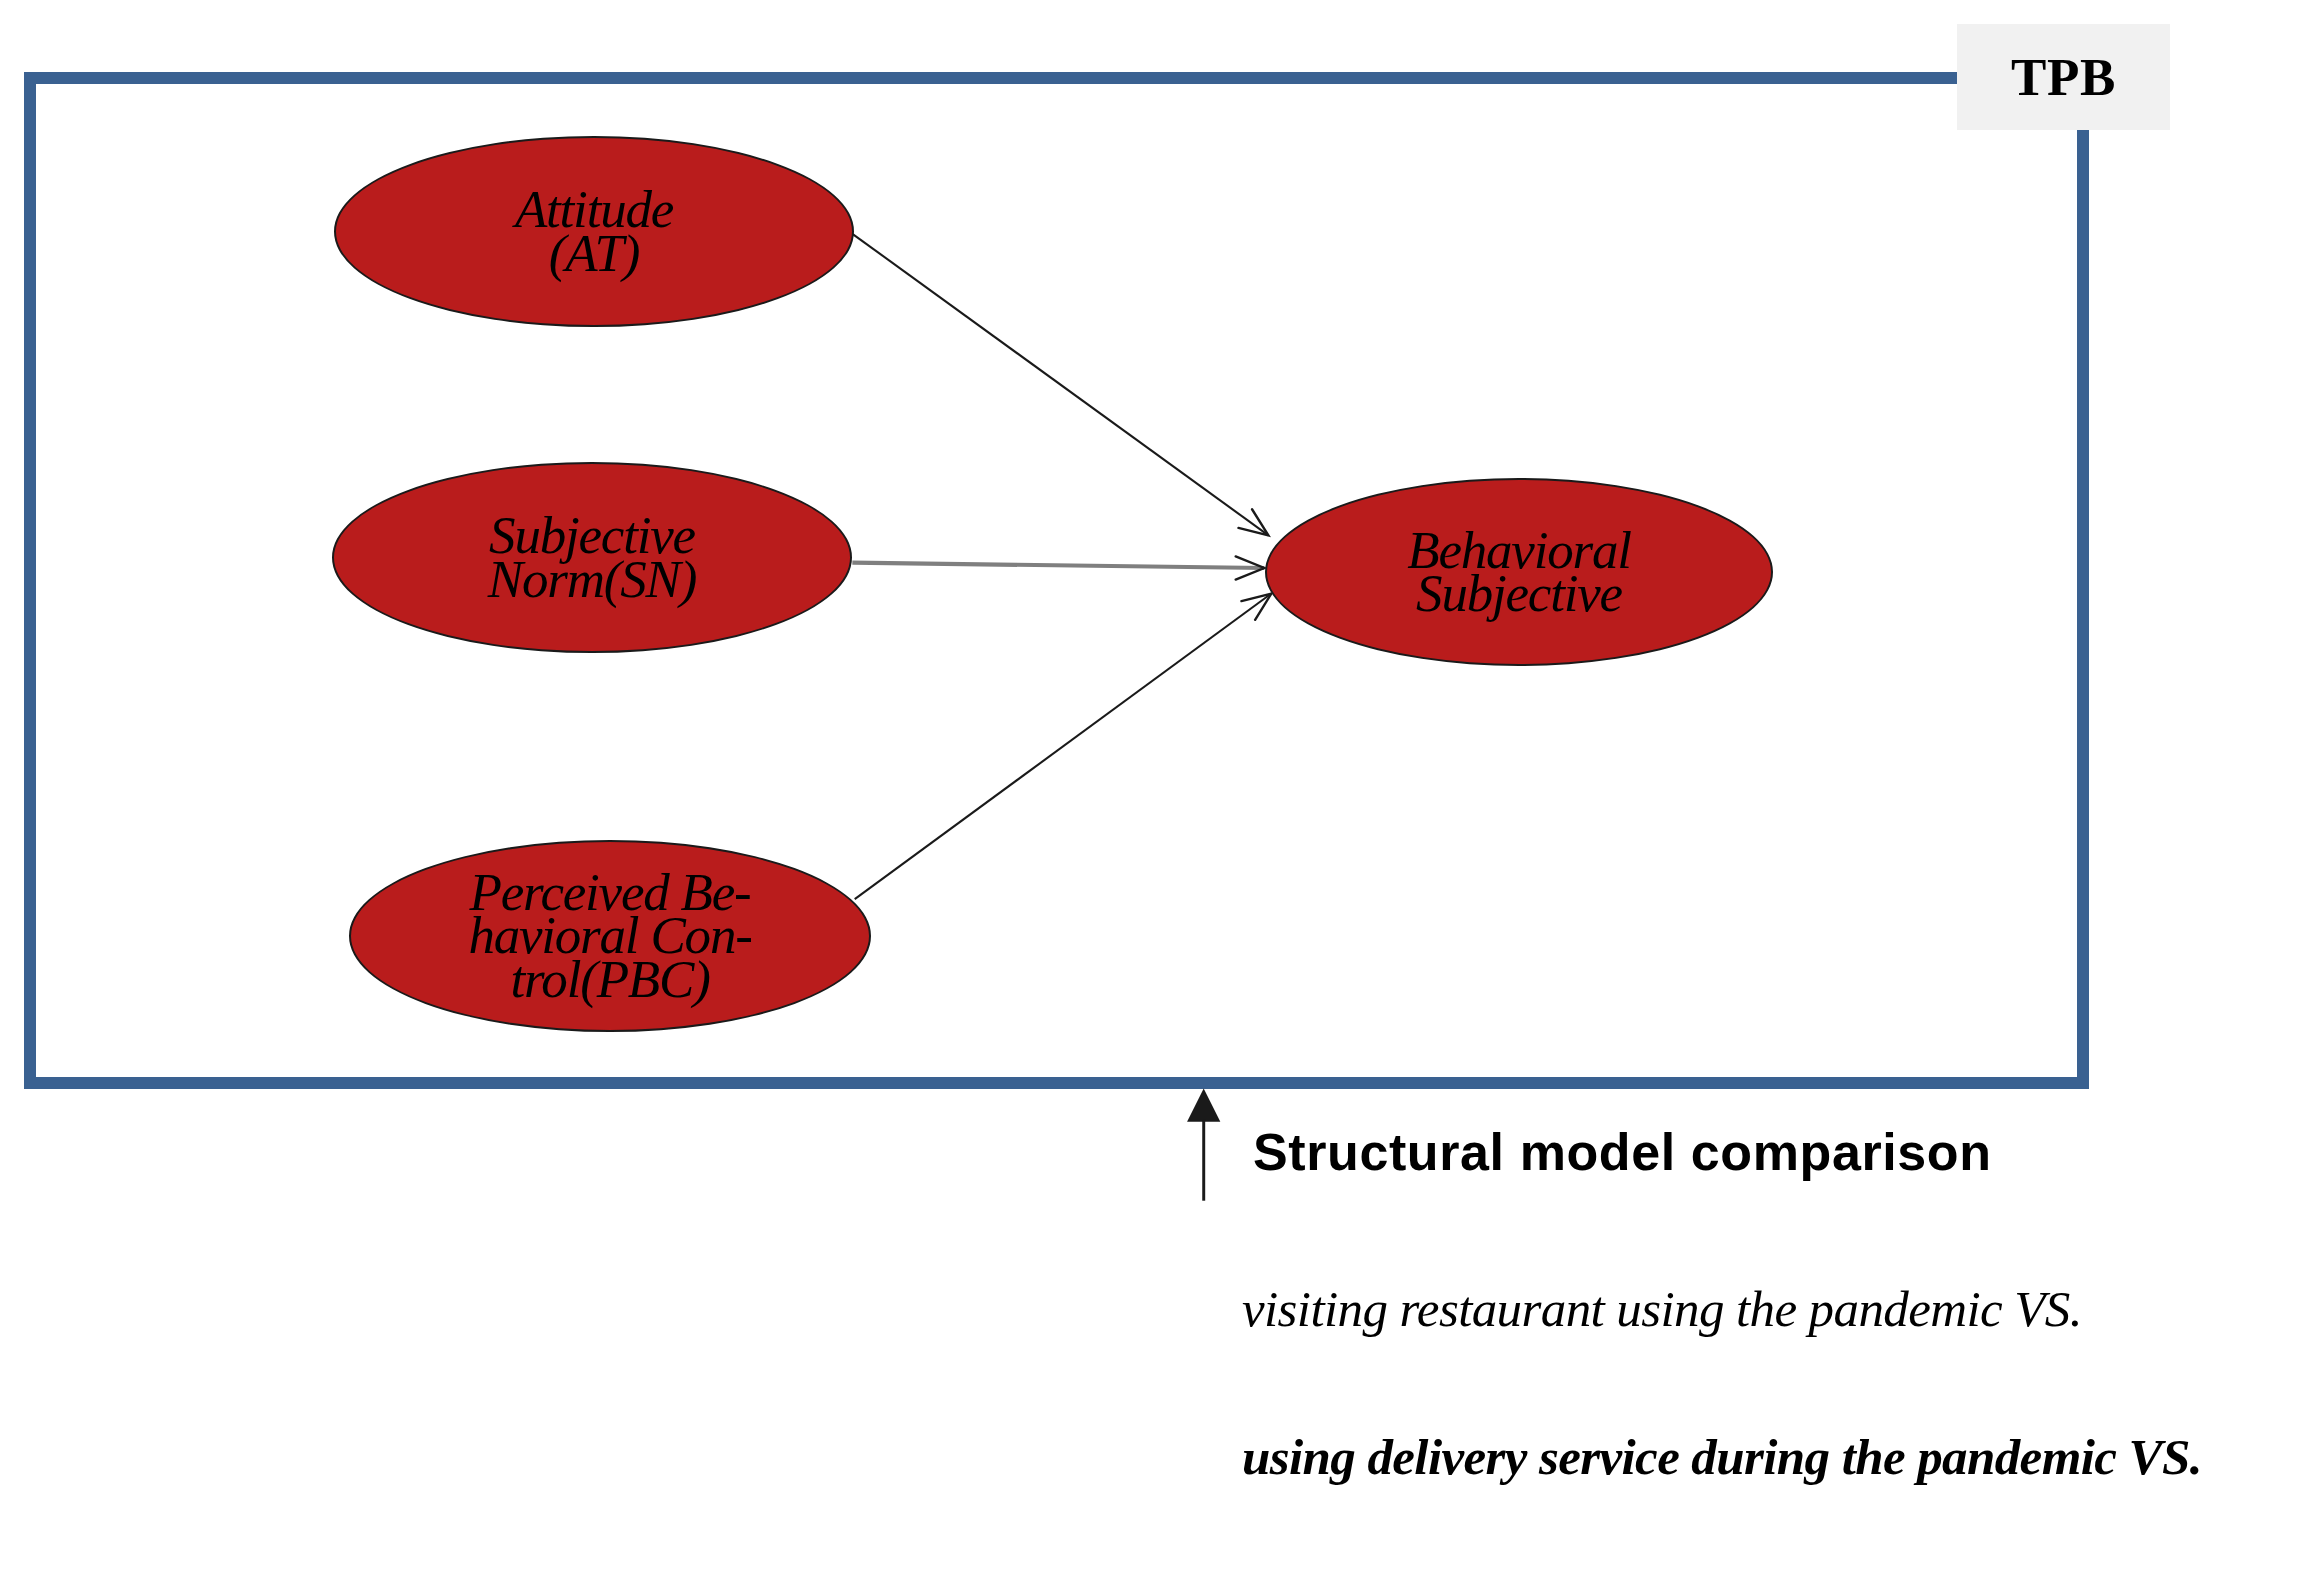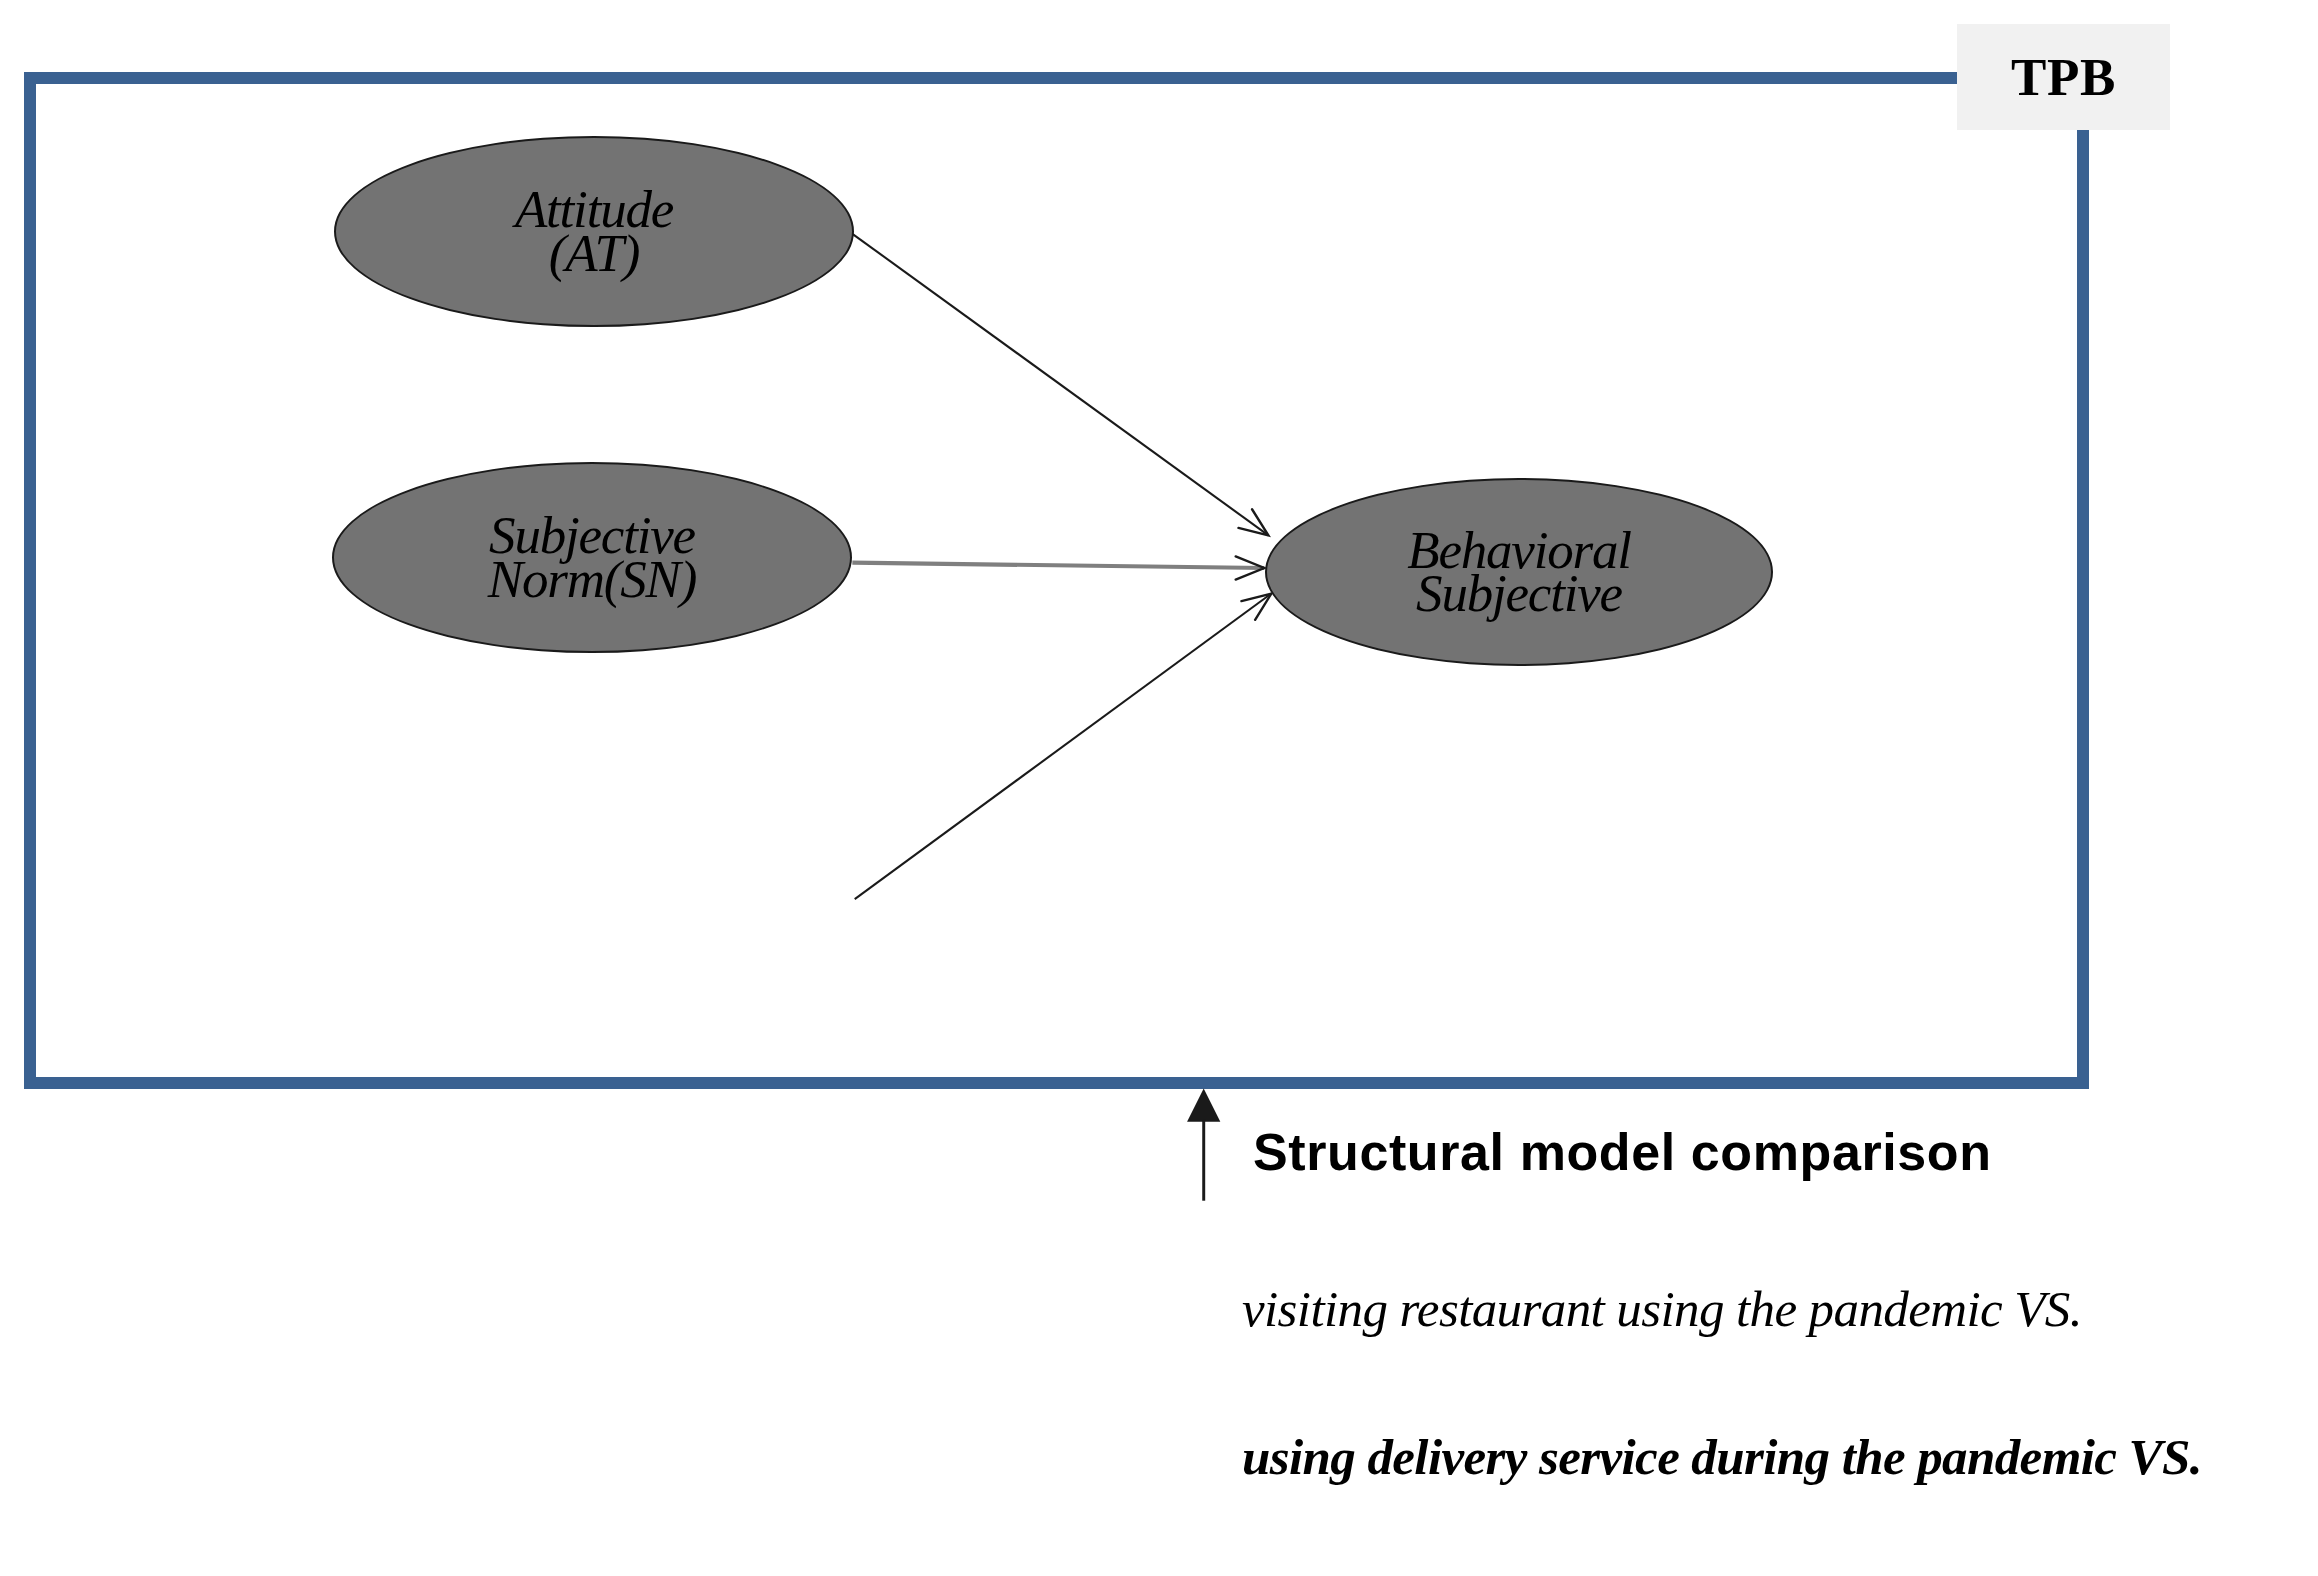--- a/index.html
+++ b/index.html
@@ -23,21 +23,21 @@
   
   svg.connectors{position:absolute;left:0;top:0;width:2319px;height:1577px;pointer-events:none;}
   .shaft{stroke:var(--connector);stroke-width:3.5;fill:none;}
   .shaft-sn{stroke:var(--sn-connector);stroke-width:7;fill:none;}
   .arrowhead{stroke:var(--connector);stroke-width:4;fill:none;stroke-linecap:round;}
   .up-arrow-head{fill:var(--connector);stroke:none;}
   .up-arrow-stem{stroke:var(--connector);stroke-width:5;fill:none;}
 
   
   .node{position:absolute;border:2.4px solid var(--node-outline);border-radius:50%;
-        background:#737373;display:flex;align-items:center;justify-content:center;}
+        background:#b91c1c;display:flex;align-items:center;justify-content:center;}
   .node .label{font-style:italic;font-size:53px;line-height:0.82;letter-spacing:-1.2px;
                text-align:center;white-space:pre-line;}
   .node-attitude{left:334px;top:136px;width:520px;height:191px;}
   .node-sn{left:332px;top:462px;width:520px;height:191px;}
   .node-pbc{left:349px;top:840px;width:522px;height:192px;}
   .node-bi{left:1265px;top:478px;width:508px;height:188px;}
 
   
   .tpb-box{position:absolute;left:1957px;top:24px;width:213px;height:106px;
            background:var(--label-box-bg);display:flex;align-items:center;justify-content:center;}
@@ -80,20 +80,25 @@
   <div class="node node-attitude">
     <span class="label">Attitude
 (AT)</span>
   </div>
 
   <div class="node node-sn">
     <span class="label">Subjective
 Norm(SN)</span>
   </div>
 
+  <div class="node node-pbc">
+    <span class="label">Perceived Be-
+havioral Con-
+trol(PBC)</span>
+  </div>
 
   <div class="node node-bi">
     <span class="label">Behavioral
 Subjective</span>
   </div>
 
   <div class="tpb-box">
     <span class="label">TPB</span>
   </div>
 

